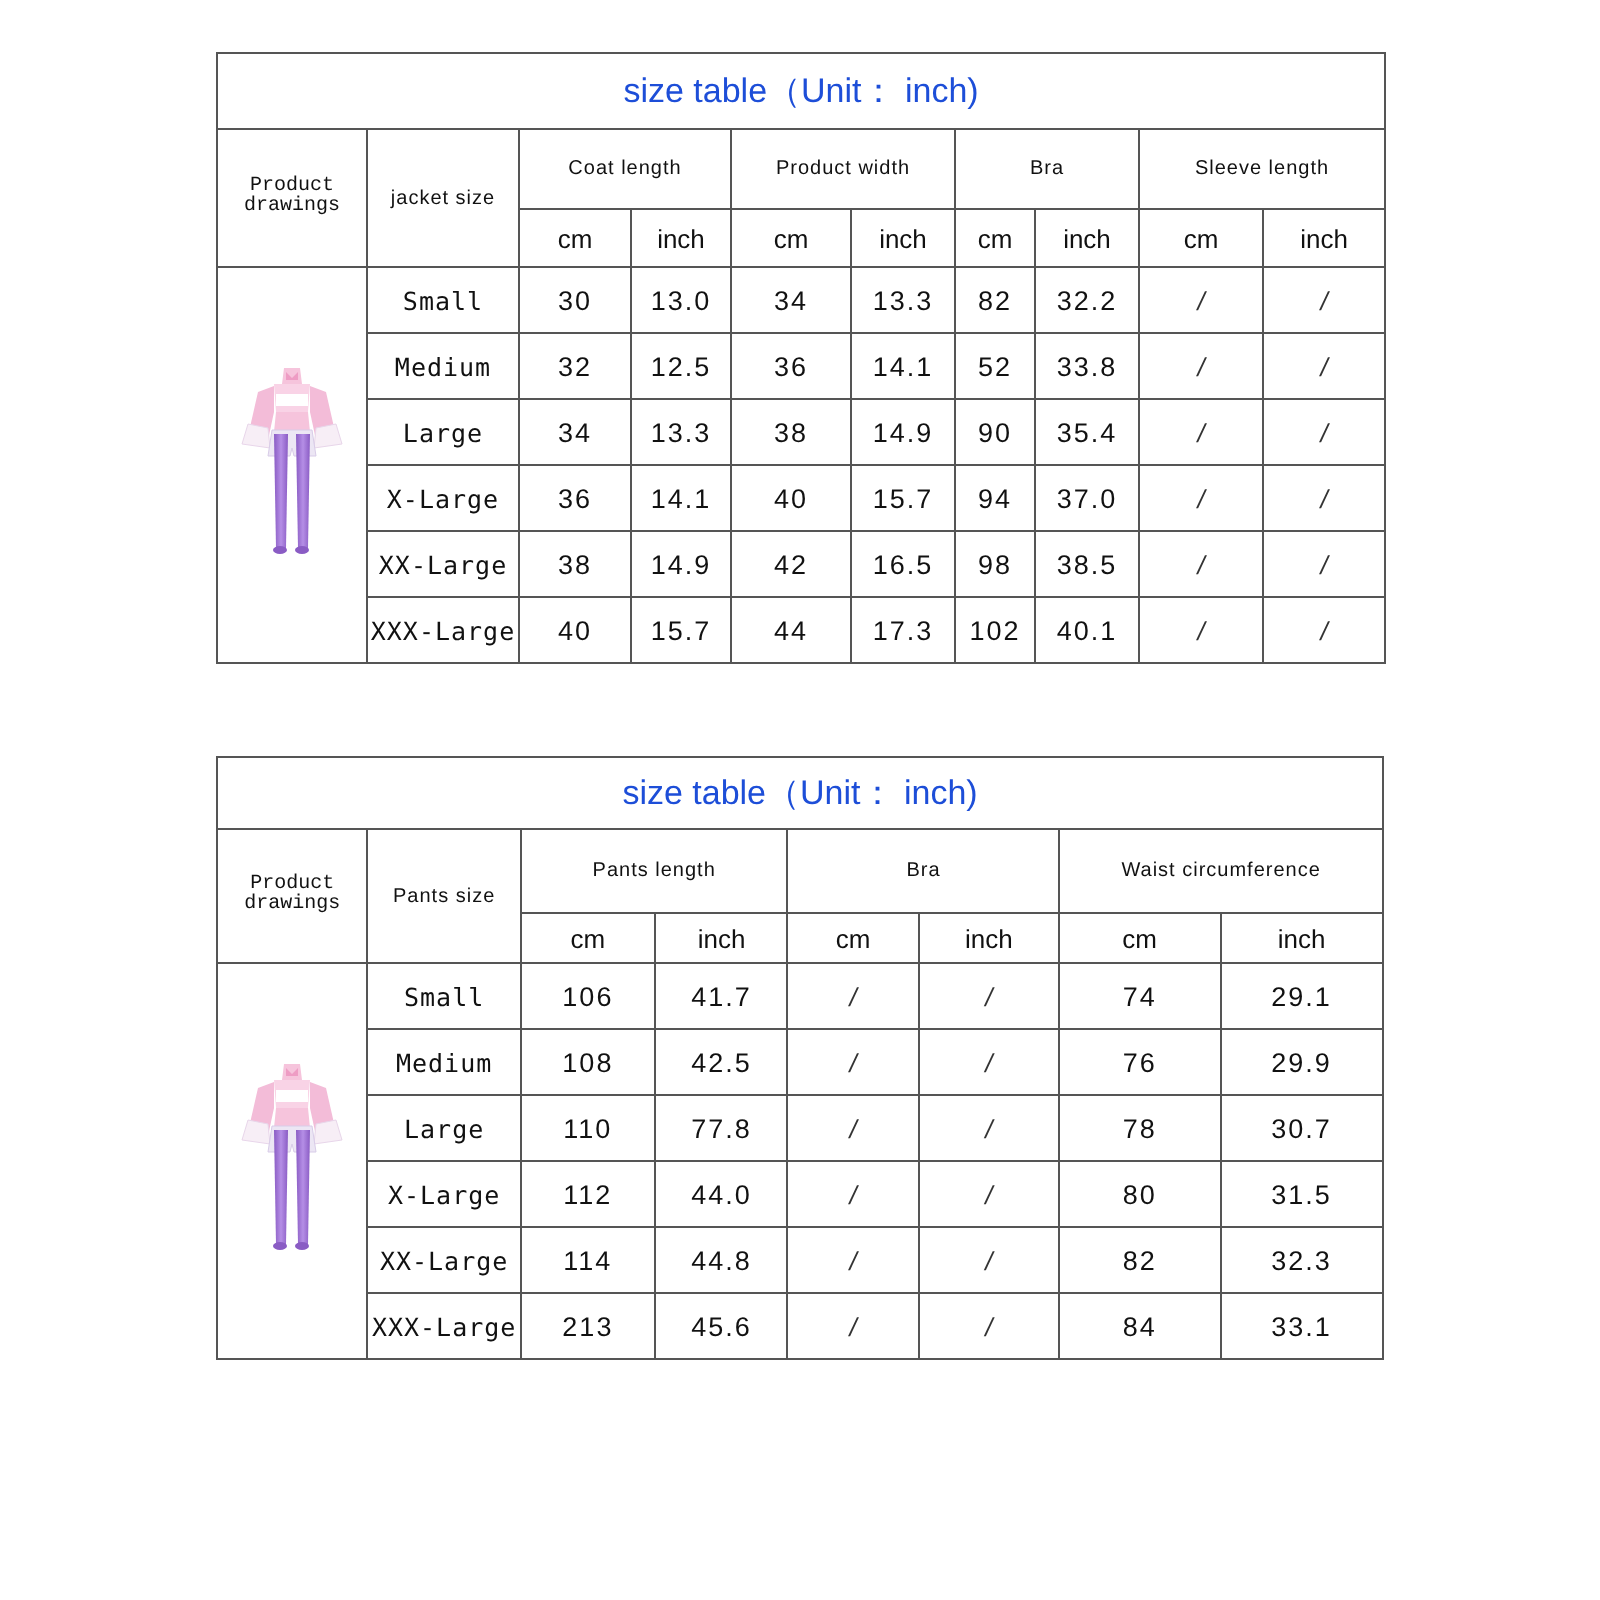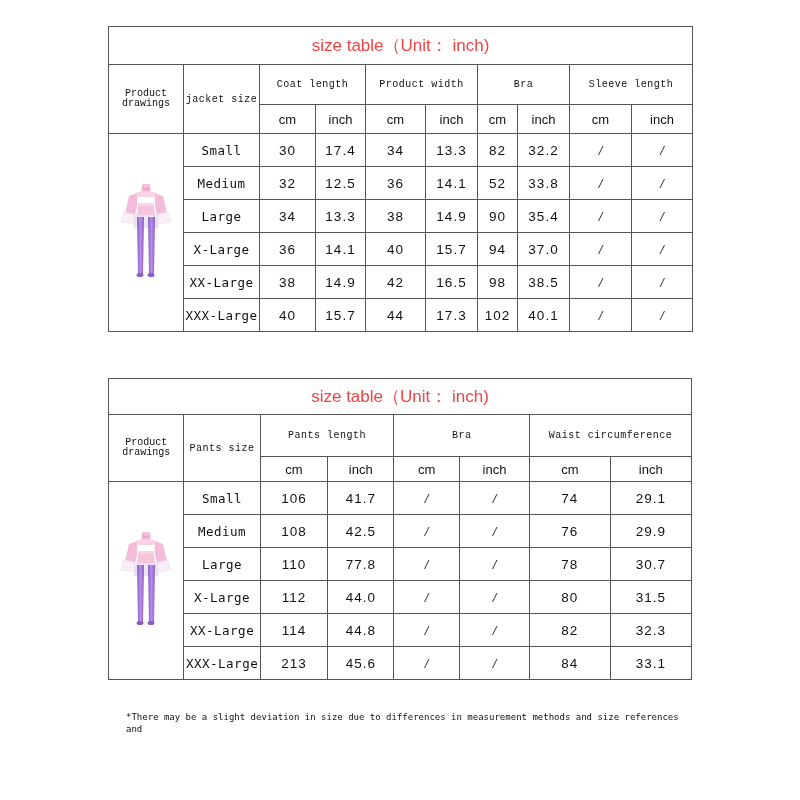--- a/index.html
+++ b/index.html
@@ -2,22 +2,22 @@
 <html><head>
 <meta charset="utf-8">
 <style>
   html, body { margin:0; padding:0; background:#ffffff; }
   body { width:800px; height:800px; position:relative; overflow:hidden;
          font-family:"DejaVu Sans", sans-serif; color:#111; }
   table.size { position:absolute; border-collapse:collapse; table-layout:fixed;
                border:1.5px solid #555; }
   table.size td { border:1px solid #555; text-align:center; vertical-align:middle;
                   padding:0; overflow:hidden; }
-  .title { font-family:"Liberation Sans", sans-serif; font-size:17px; font-weight:500; color:#ef4444; }
-  .hdr { font-family:Liberation Mono, monospace; font-size:10px; letter-spacing:0.5px; color:#111; }
+  .title { font-family:"Liberation Sans", sans-serif; font-size:17px; font-weight:500; color:#1d4ed8; }
+  .hdr { font-family:Liberation Sans, sans-serif; font-size:10px; letter-spacing:0.5px; color:#111; }
   .hdr-sm { font-family:Liberation Mono, monospace; font-size:10px; line-height:10px; }
   .unit { font-family:"Liberation Sans", sans-serif; font-size:13px; }
   .sz { font-family:"DejaVu Sans Mono", monospace; font-size:12.5px; letter-spacing:0.5px; }
   .num { font-family:"Liberation Sans", sans-serif; font-size:13.5px; letter-spacing:1px; }
   .slash { font-family:"Liberation Sans", sans-serif; font-size:13px; color:#333; font-style:italic; }
   .img-cell { position:relative; }
   #t1 { left:108px; top:26px; width:584px; }
   #t2 { left:108px; top:378px; width:584px; }
   .footnote { position:absolute; left:126px; top:711px; width:560px;
               font-family:"DejaVu Sans Mono", monospace; font-size:9px; line-height:12px; color:#111; }
@@ -93,21 +93,21 @@
     <td class="unit">inch</td>
   </tr>
   <tr style="height:33px">
     <td rowspan="6" class="img-cell">
       <svg width="52" height="98" viewBox="0 0 52 98">
             <use href="#costume"></use>
           </svg>
     </td>
     <td class="sz">Small</td>
     <td class="num">30</td>
-    <td class="num">17.4</td>
+    <td class="num">13.0</td>
     <td class="num">34</td>
     <td class="num">13.3</td>
     <td class="num">82</td>
     <td class="num">32.2</td>
     <td class="slash">/</td>
     <td class="slash">/</td>
   </tr>
   <tr style="height:33px">
     <td class="sz">Medium</td>
     <td class="num">32</td>
@@ -252,14 +252,13 @@
     <td class="num">45.6</td>
     <td class="slash">/</td>
     <td class="slash">/</td>
     <td class="num">84</td>
     <td class="num">33.1</td>
   </tr>
 </tbody>
   </table>
 
 <div class="footnote">
-  <div>*There may be a slight deviation in size due to differences in measurement methods and size references and</div>
 </div>
 
 </body></html>

